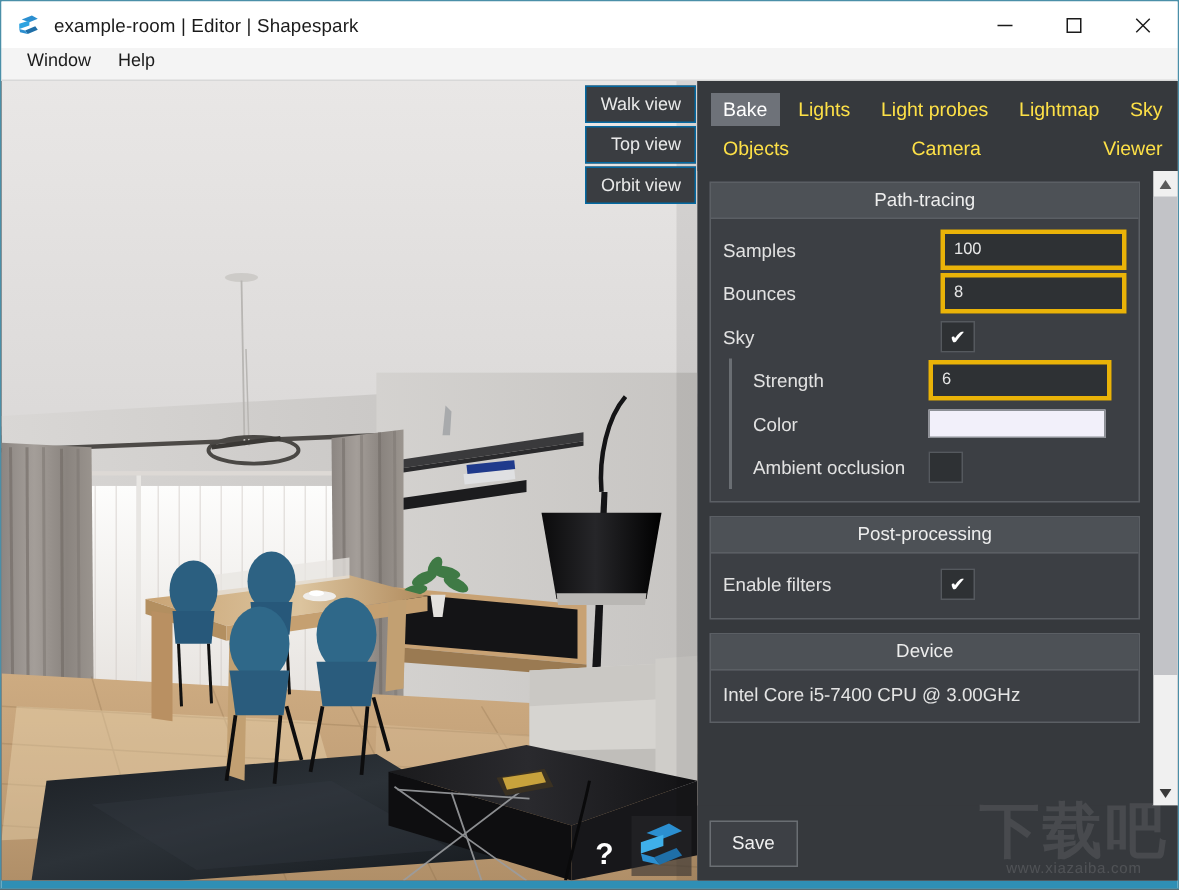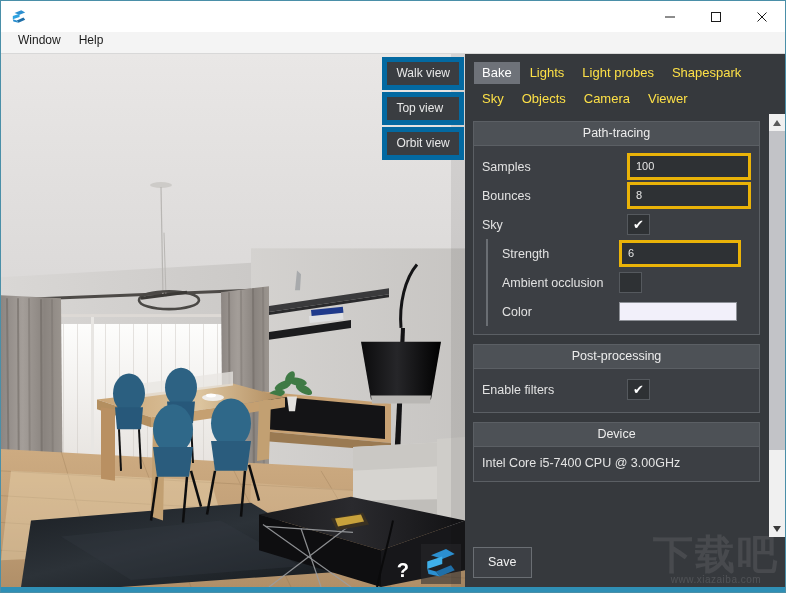--- a/index.html
+++ b/index.html
@@ -62,22 +62,22 @@
   .viewport svg { display: block; width: 100%; height: 100%; }
 
   .view-buttons {
     position: absolute; top: 3px; right: 1px;
     display: flex; flex-direction: column; gap: 2px;
     z-index: 6;
   }
   .view-btn {
     background: #3a3d41; color: #e9e9e9;
     font-size: 12px; padding: 4px 9px 5px 9px;
-    min-width: 72px; text-align: left;
-    border: 5px solid #0369a1;
+    min-width: 72px; text-align: right;
+    border: 1px solid #0369a1;
   }
 
   .help-mark {
     position: absolute; right: 56px; bottom: 7px;
     color: #ffffff; font-size: 20px; font-weight: bold;
     z-index: 6; line-height: 1;
   }
   .brand-badge {
     position: absolute; right: 4px; bottom: 3px;
     width: 40px; height: 40px;
@@ -90,20 +90,21 @@
   .panel {
     flex: 1 1 auto; background: #36393d;
     display: flex; flex-direction: column; position: relative;
     min-width: 0;
   }
   .tabs {
     padding: 8px 0 4px 9px;
     display: flex; flex-wrap: wrap;
     column-gap: 0px; row-gap: 4px;
     background: #36393d;
+    justify-content: space-between;
   }
   .tab {
     font-size: 13px; color: #fde047;
     padding: 3px 8px 4px 8px; margin-right: 2px;
     white-space: nowrap;
   }
   .tab.active { background: #6e7279; color: #ffffff; }
 
   .panel-scroll-wrap { flex: 1 1 auto; display: flex; min-height: 0; position: relative; }
   .panel-content {
@@ -208,20 +209,21 @@
 
   <div class="titlebar">
     <span class="app-logo">
       <svg viewBox="0 0 32 32" width="18" height="18">
         <path d="M8 9 L20 4 L27 8 L17 12 Z" fill="#2b8fd0"></path>
         <path d="M5 14 L17 10 L17 16 L5 20 Z" fill="#2ea3e0"></path>
         <path d="M12 22 L24 17 L27 21 L15 26 Z" fill="#1f6fa8"></path>
         <path d="M5 20 L12 22 L15 26 L6 24 Z" fill="#2b8fd0"></path>
       </svg>
     </span>
+    <span class="title-text">example-room | Editor | Shapespark</span>
     <div class="win-controls">
       <div class="win-btn">
         <svg width="12" height="12" viewBox="0 0 12 12">
             <line x1="1" y1="6" x2="11" y2="6" stroke="#1b1b1b" stroke-width="1"></line>
           </svg>
       </div>
       <div class="win-btn">
         <svg width="12" height="12" viewBox="0 0 12 12">
             <rect x="1.5" y="1.5" width="9" height="9" fill="none" stroke="#1b1b1b" stroke-width="1"></rect>
           </svg>
@@ -478,21 +480,21 @@
         </svg>
       </div>
     </div>
 
     <div class="panel">
 
       <div class="tabs">
         <div class="tab active">Bake</div>
         <div class="tab">Lights</div>
         <div class="tab">Light probes</div>
-        <div class="tab">Shapespark</div>
+        <div class="tab">Lightmap</div>
         <div class="tab">Sky</div>
         <div class="tab">Objects</div>
         <div class="tab">Camera</div>
         <div class="tab">Viewer</div>
       </div>
 
       <div class="panel-scroll-wrap">
         <div class="panel-content">
 
           <div class="group">
@@ -514,26 +516,26 @@
                 <div class="row-label">Sky</div>
                 <div class="checkbox">✔</div>
               </div>
 
               <div class="indent-wrap">
                 <div class="row indent">
                   <div class="row-label">Strength</div>
                   <div class="field">6</div>
                 </div>
                 <div class="row indent">
+                  <div class="row-label">Color</div>
+                  <div class="swatch" style="background:#f2f0fa"></div>
+                </div>
+                <div class="row indent">
                   <div class="row-label">Ambient occlusion</div>
                   <div class="checkbox"></div>
-                </div>
-                <div class="row indent">
-                  <div class="row-label">Color</div>
-                  <div class="swatch" style="background:#f2f0fa"></div>
                 </div>
               </div>
 
             </div>
           </div>
 
           <div class="group">
             <div class="group-title">Post-processing</div>
             <div class="group-body">
               <div class="row">

